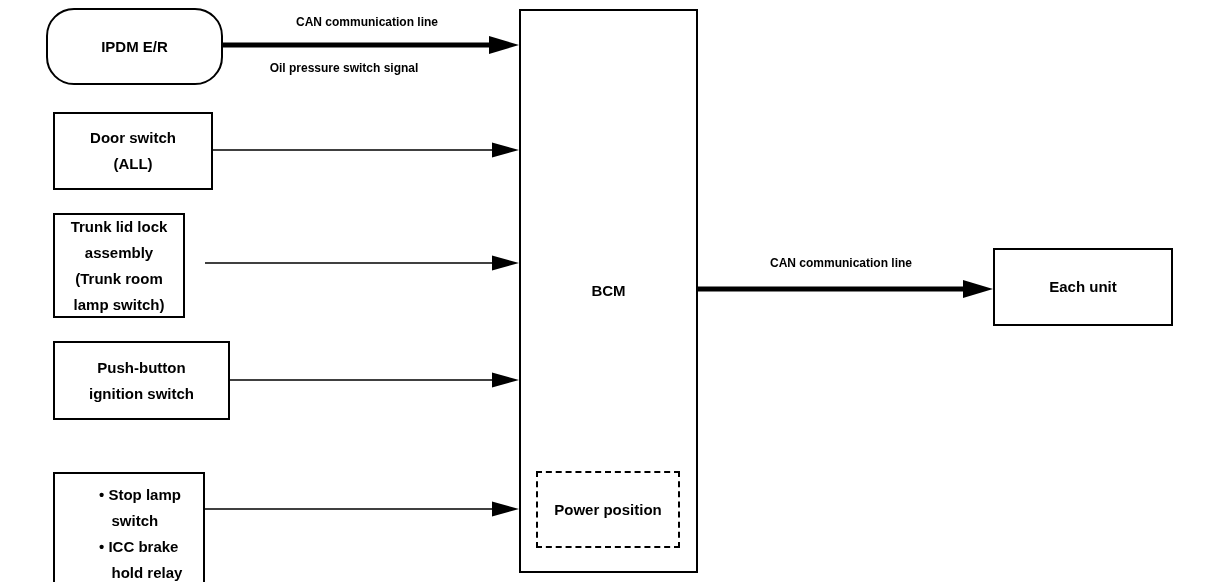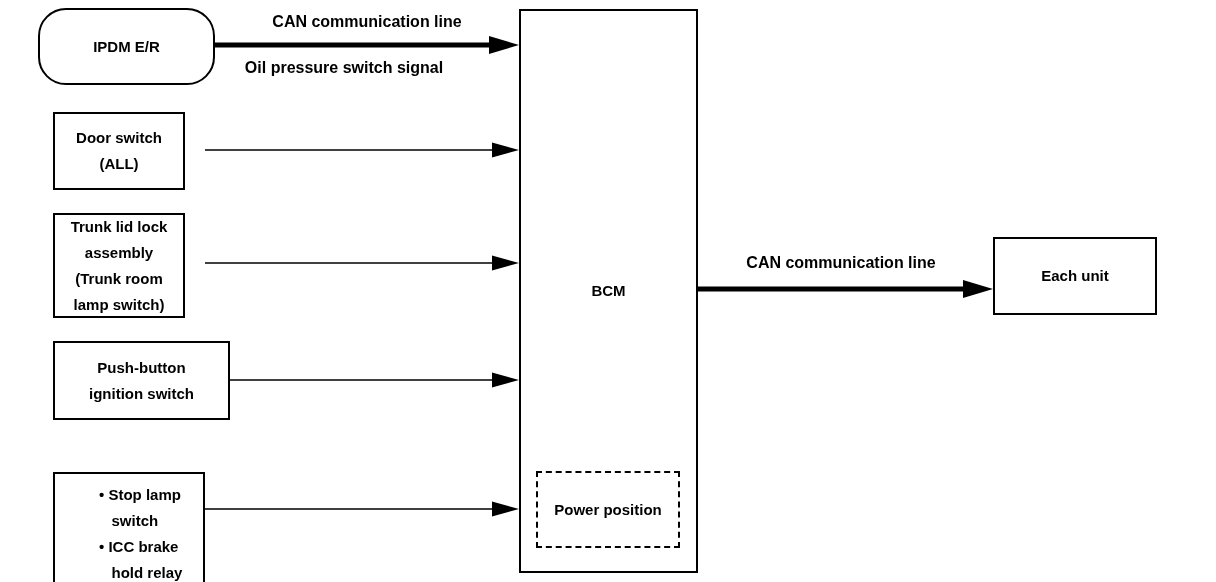--- a/index.html
+++ b/index.html
@@ -34,21 +34,21 @@
     justify-content: flex-start;
     text-align: left;
     white-space: pre;
     padding-left: 9px;
   }
   .box.dashed {
     border: 2px dashed #000000;
   }
   .edge-label {
     position: absolute;
-    font-size: 16px;
+    font-size: 12px;
     line-height: 18px;
     white-space: nowrap;
     transform: translateX(-50%);
   }
   #arrow-layer {
     position: absolute;
     left: 0;
     top: 0;
     width: 1216px;
     height: 582px;
@@ -81,25 +81,25 @@
     <g>
       <line x1="205" y1="509" x2="496" y2="509" stroke="#000" stroke-width="1.7"></line>
       <polygon points="492,501.5 519,509 492,516.5" fill="#000"></polygon>
     </g>
     <g>
       <line x1="698" y1="289" x2="967" y2="289" stroke="#000" stroke-width="5"></line>
       <polygon points="963,280 993,289 963,298" fill="#000"></polygon>
     </g>
   </svg>
 
-  <div class="box over" style="left:38px; top:8px; width:177px; height:77px;border-radius:28px;">
+  <div class="box over" style="left:46px; top:8px; width:177px; height:77px;border-radius:28px;">
     <span>IPDM E/R</span>
   </div>
 
-  <div class="box over" style="left:53px; top:112px; width:132px; height:78px;">
+  <div class="box over" style="left:53px; top:112px; width:160px; height:78px;">
     <span>Door switch
 (ALL)</span>
   </div>
 
   <div class="box over" style="left:53px; top:213px; width:132px; height:105px;">
     <span>Trunk lid lock
 assembly
 (Trunk room
 lamp switch)</span>
   </div>
@@ -118,21 +118,21 @@
   </div>
 
   <div class="box" id="bcm-box" style="left:519px; top:9px; width:179px; height:564px;">
     <span>BCM</span>
   </div>
 
   <div class="box dashed over" style="left:536px; top:471px; width:144px; height:77px;">
     <span>Power position</span>
   </div>
 
-  <div class="box over" style="left:993px; top:237px; width:164px; height:78px;">
+  <div class="box over" style="left:993px; top:248px; width:180px; height:78px;">
     <span>Each unit</span>
   </div>
 
   <div class="edge-label" style="left:367px; top:13px;">CAN communication line</div>
 
   <div class="edge-label" style="left:344px; top:59px;">Oil pressure switch signal</div>
 
   <div class="edge-label" style="left:841px; top:254px;">CAN communication line</div>
 
 </div>

